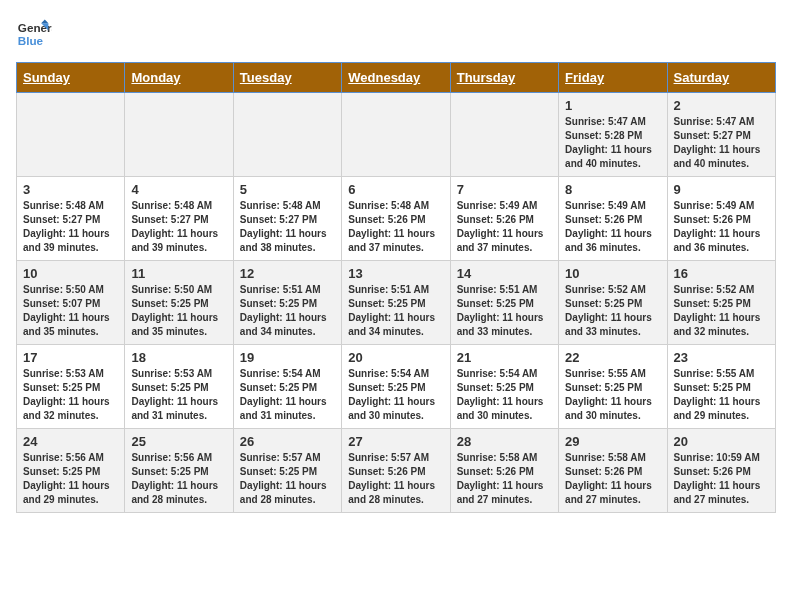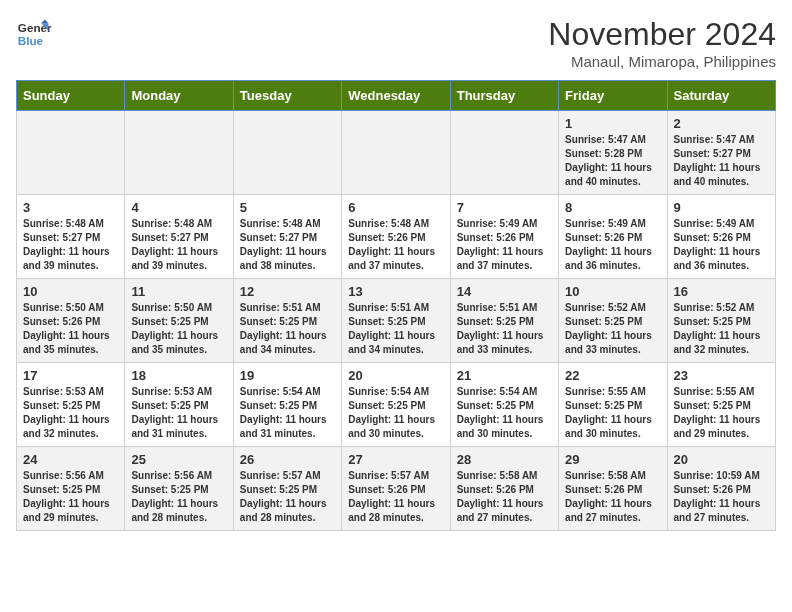--- a/index.html
+++ b/index.html
@@ -36,27 +36,28 @@
     .subtitle {
       font-size: 15px;
       color: #555;
     }
     table {
       width: 100%;
       border-collapse: collapse;
       table-layout: fixed;
     }
     thead tr th {
-      background-color: #4d7c0f;
+      background-color: #a16207;
       color: #fff;
       font-size: 13px;
       font-weight: bold;
       padding: 7px 6px;
       text-align: left;
       border: 1px solid #5a8fd0;
+      text-decoration: underline;
     }
     tbody tr td {
       vertical-align: top;
       padding: 5px 6px;
       font-size: 10.5px;
       color: #333;
       border: 1px solid #d0d0d0;
       height: 80px;
     }
     tbody tr:nth-child(odd) td {
@@ -86,24 +87,20 @@
 
 <div class="header">
   <div class="logo">
     <svg class="logo-icon" viewBox="0 0 40 40" xmlns="http://www.w3.org/2000/svg">
       <text x="2" y="18" font-size="13" font-weight="bold" fill="#333">General</text>
       <text x="2" y="32" font-size="13" font-weight="bold" fill="#4a90d9">Blue</text>
       <polygon points="28,8 36,16 36,8" fill="#4a90d9"></polygon>
       <polygon points="28,8 36,8 32,4" fill="#2a6aad"></polygon>
     </svg>
   </div>
-  <div class="title-block">
-    <div class="month-title">November 2024</div>
-    <div class="subtitle">Manaul, Mimaropa, Philippines</div>
-  </div>
 </div>
 
 <table>
   <thead>
     <tr>
     <th>Sunday</th>
         <th>Monday</th>
         <th>Tuesday</th>
         <th>Wednesday</th>
         <th>Thursday</th>
@@ -172,21 +169,21 @@
           <span class="day-number">9</span>
           <div class="day-info">Sunrise: 5:49 AM
 Sunset: 5:26 PM
 Daylight: 11 hours and 36 minutes.</div>
         </td>
       </tr>
       <tr>
         <td>
           <span class="day-number">10</span>
           <div class="day-info">Sunrise: 5:50 AM
-Sunset: 5:26 PM
+Sunset: 5:07 PM
 Daylight: 11 hours and 35 minutes.</div>
         </td>
         <td>
           <span class="day-number">11</span>
           <div class="day-info">Sunrise: 5:50 AM
 Sunset: 5:25 PM
 Daylight: 11 hours and 35 minutes.</div>
         </td>
         <td>
           <span class="day-number">12</span>

